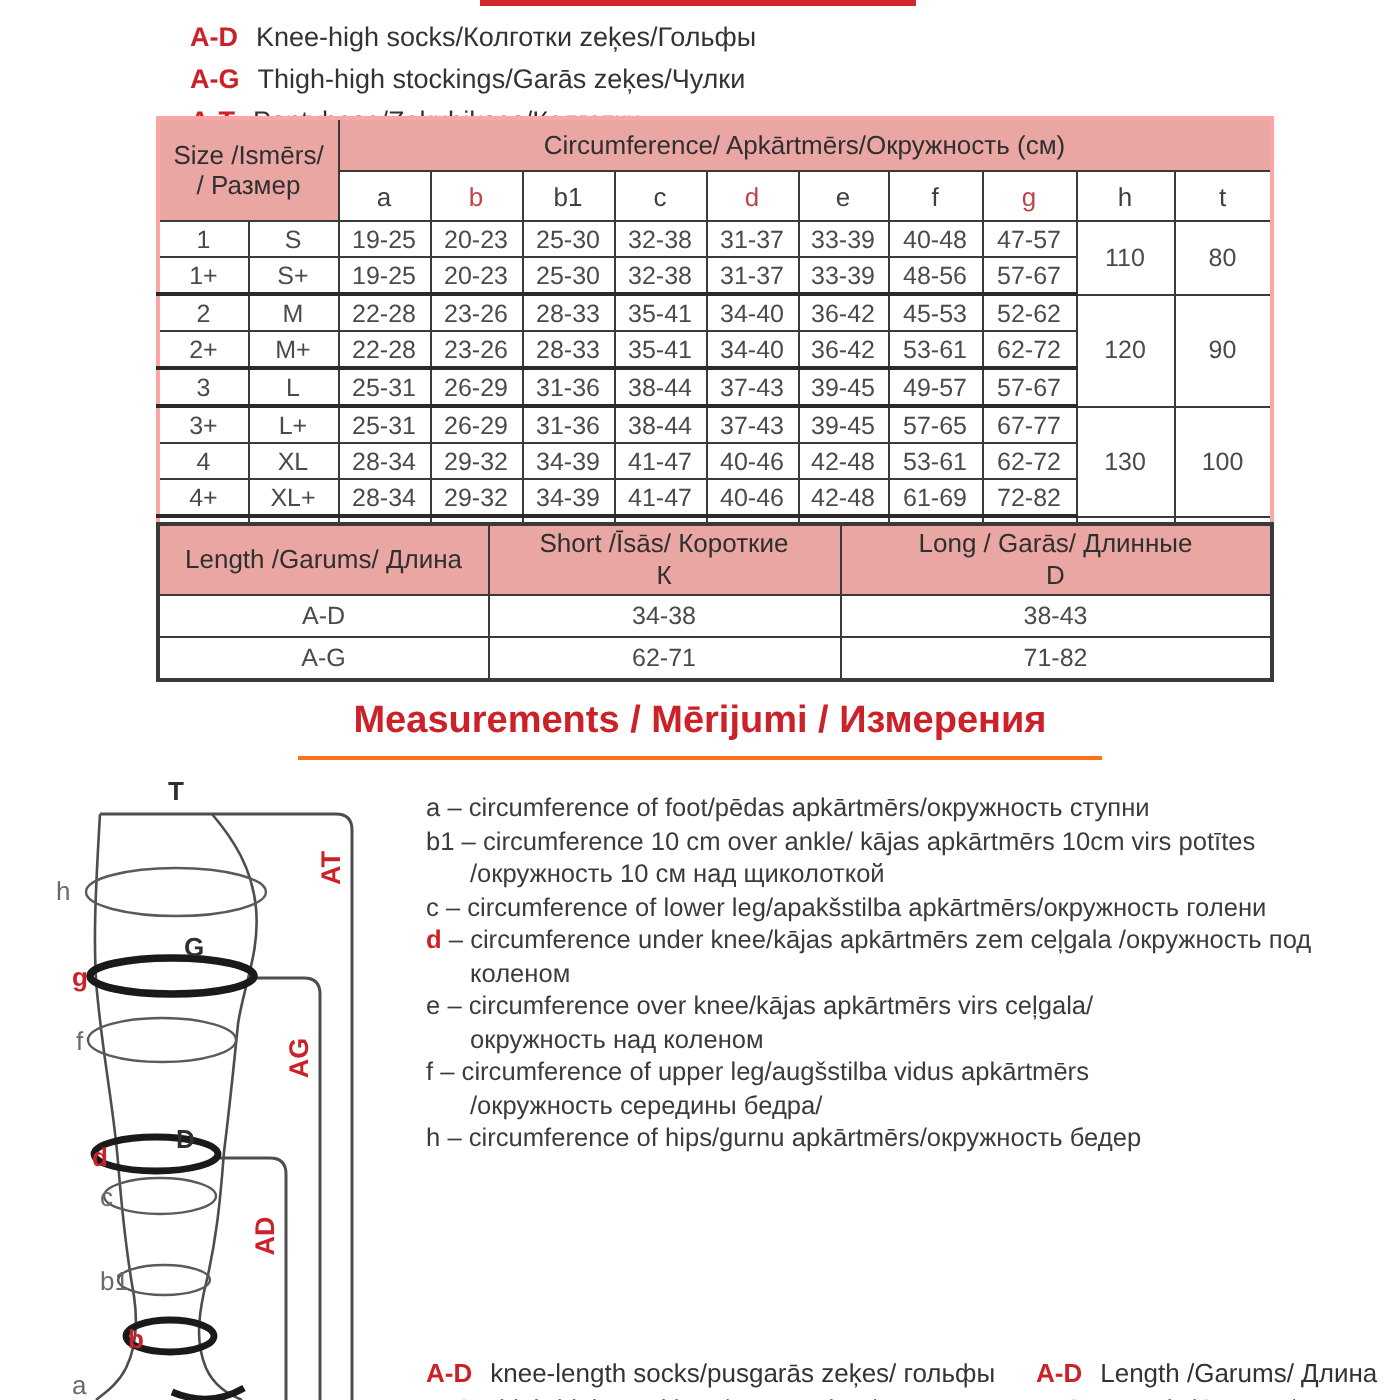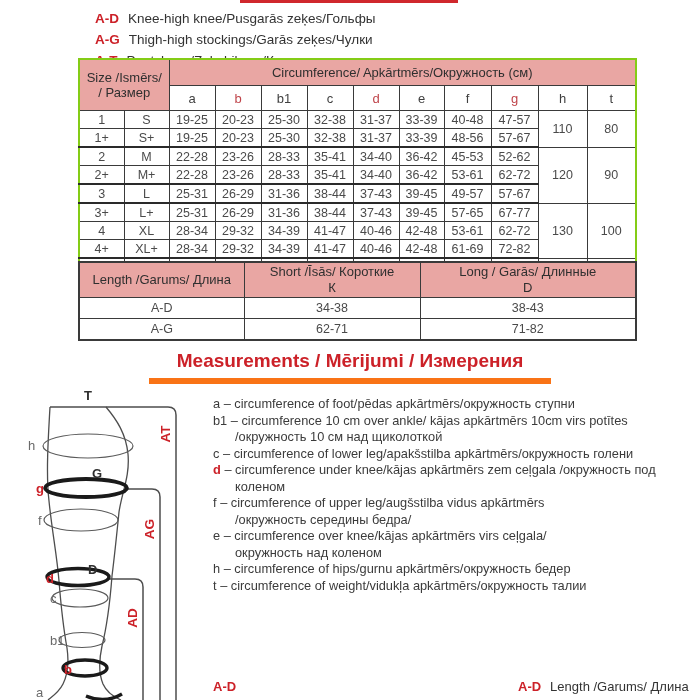--- a/index.html
+++ b/index.html
@@ -12,40 +12,40 @@
 
   
   .ptypes{position:absolute;left:95px;top:8px;}
   .ptype{display:flex;gap:9px;font-size:13.5px;line-height:21px;color:#333;}
   .key-red{color:#cc2128;font-weight:bold;}
 
   
   table{border-collapse:collapse;table-layout:fixed;}
   .size-table{position:absolute;left:78px;top:58px;width:557px;}
   .size-table th,.size-table td{border:1px solid #3a3a3a;text-align:center;vertical-align:middle;padding:0;overflow:hidden;}
-  .size-table{border:2px solid #84cc16;}
+  .size-table{border:2px solid #fca5a5;}
   th.pink{background:#e9a6a3;font-weight:normal;font-size:13px;color:#2f2f2f;height:25px;}
   th.letter{background:#fff;font-weight:normal;font-size:13px;height:24px;color:#3f3f3f;}
   .size-table td{font-size:12.5px;height:17px;color:#4a4a4a;}
   .red{color:#bf4349;}
   th.letter.red{color:#bf4349;}
   tr.grp-end td{border-bottom:2px solid #2a2a2a;}
   tr.sub-end td{border-bottom:2px solid #2a2a2a;}
   td.ht{font-size:12.5px;color:#4a4a4a;text-align:center;}
 
   
   .len-table{position:absolute;left:78px;top:261px;width:557px;border:2px solid #3a3a3a;}
   .len-table th,.len-table td{border:1px solid #3a3a3a;text-align:center;padding:0;}
   .len-table th{background:#e9a6a3;font-weight:normal;font-size:13px;color:#2f2f2f;height:34px;line-height:16px;}
   .len-table td{font-size:12.5px;height:20px;color:#4a4a4a;}
 
   
   .m-title-wrap{position:absolute;left:0;top:350px;width:700px;text-align:center;}
   .m-title{display:inline-block;font-size:19px;font-weight:bold;color:#cc2128;
-    border-bottom:6px solid #f97316;padding:0 28px 6px 28px;}
+    border-bottom:2px solid #f97316;padding:0 28px 6px 28px;}
 
   
   .m-list{position:absolute;left:213px;top:396px;width:486px;}
   .m-item{font-size:12.8px;line-height:16.5px;padding-left:22px;text-indent:-22px;color:#3b3b3b;}
   .m-key{color:#3b3b3b;}
   .m-key.red{color:#cc2128;font-weight:bold;}
   .m-text{white-space:pre-wrap;text-align:right;}
 
   
   .bleg-left{position:absolute;left:213px;top:678px;}
@@ -63,21 +63,21 @@
 </head>
 <body>
 
 <div class="page">
 
   <div class="top-rule"></div>
 
   <div class="ptypes">
     <div class="ptype">
       <span class="key-red">A-D</span>
-      <span>Knee-high knee/Pusgarās zeķes/Гольфы</span>
+      <span>Knee-high socks/Колготки zeķes/Гольфы</span>
     </div>
     <div class="ptype">
       <span class="key-red">A-G</span>
       <span>Thigh-high stockings/Garās zeķes/Чулки</span>
     </div>
     <div class="ptype">
       <span class="key-red">A-T</span>
       <span>Pantyhose/Zeķubikses/Колготки</span>
     </div>
   </div>
@@ -271,31 +271,31 @@
   <div class="m-title-wrap">
     <span class="m-title">Measurements / Mērijumi / Измерения</span>
   </div>
 
   <div class="m-list">
     <div class="m-item"><span class="m-key">a</span> <span class="m-text">– circumference of foot/pēdas apkārtmērs/окружность ступни</span></div>
     <div class="m-item"><span class="m-key">b1</span> <span class="m-text">– circumference 10 cm over ankle/ kājas apkārtmērs 10cm virs potītes
 /окружность 10 см над щиколоткой</span></div>
     <div class="m-item"><span class="m-key">c</span> <span class="m-text">– circumference of lower leg/apakšstilba apkārtmērs/окружность голени</span></div>
     <div class="m-item"><span class="m-key red">d</span> <span class="m-text">– circumference under knee/kājas apkārtmērs zem ceļgala /окружность под коленом</span></div>
+    <div class="m-item"><span class="m-key">e</span> <span class="m-text">– circumference over knee/kājas apkārtmērs virs ceļgala/
+окружность над коленом</span></div>
     <div class="m-item"><span class="m-key">f</span> <span class="m-text">– circumference of upper leg/augšstilba vidus apkārtmērs
 /окружность середины бедра/</span></div>
-    <div class="m-item"><span class="m-key">e</span> <span class="m-text">– circumference over knee/kājas apkārtmērs virs ceļgala/
-окружность над коленом</span></div>
     <div class="m-item"><span class="m-key">h</span> <span class="m-text">– circumference of hips/gurnu apkārtmērs/окружность бедер</span></div>
-    <div class="m-item"><span class="m-key">t</span> <span class="m-text">– circumference of weight/vidukļa apkārtmērs/окружность талии</span></div>
   </div>
 
   <div class="bleg-left">
     <div class="bleg-row">
       <span class="key-red">A-D</span>
+      <span>knee-length socks/pusgarās zeķes/ гольфы</span>
     </div>
     <div class="bleg-row">
       <span class="key-red">A-G</span>
       <span>thigh-high stockings/garās zeķes/ чулки</span>
     </div>
   </div>
   <div class="bleg-right">
     <div class="bleg-row">
       <span class="key-red">A-D</span>
       <span>Length /Garums/ Длина</span>

